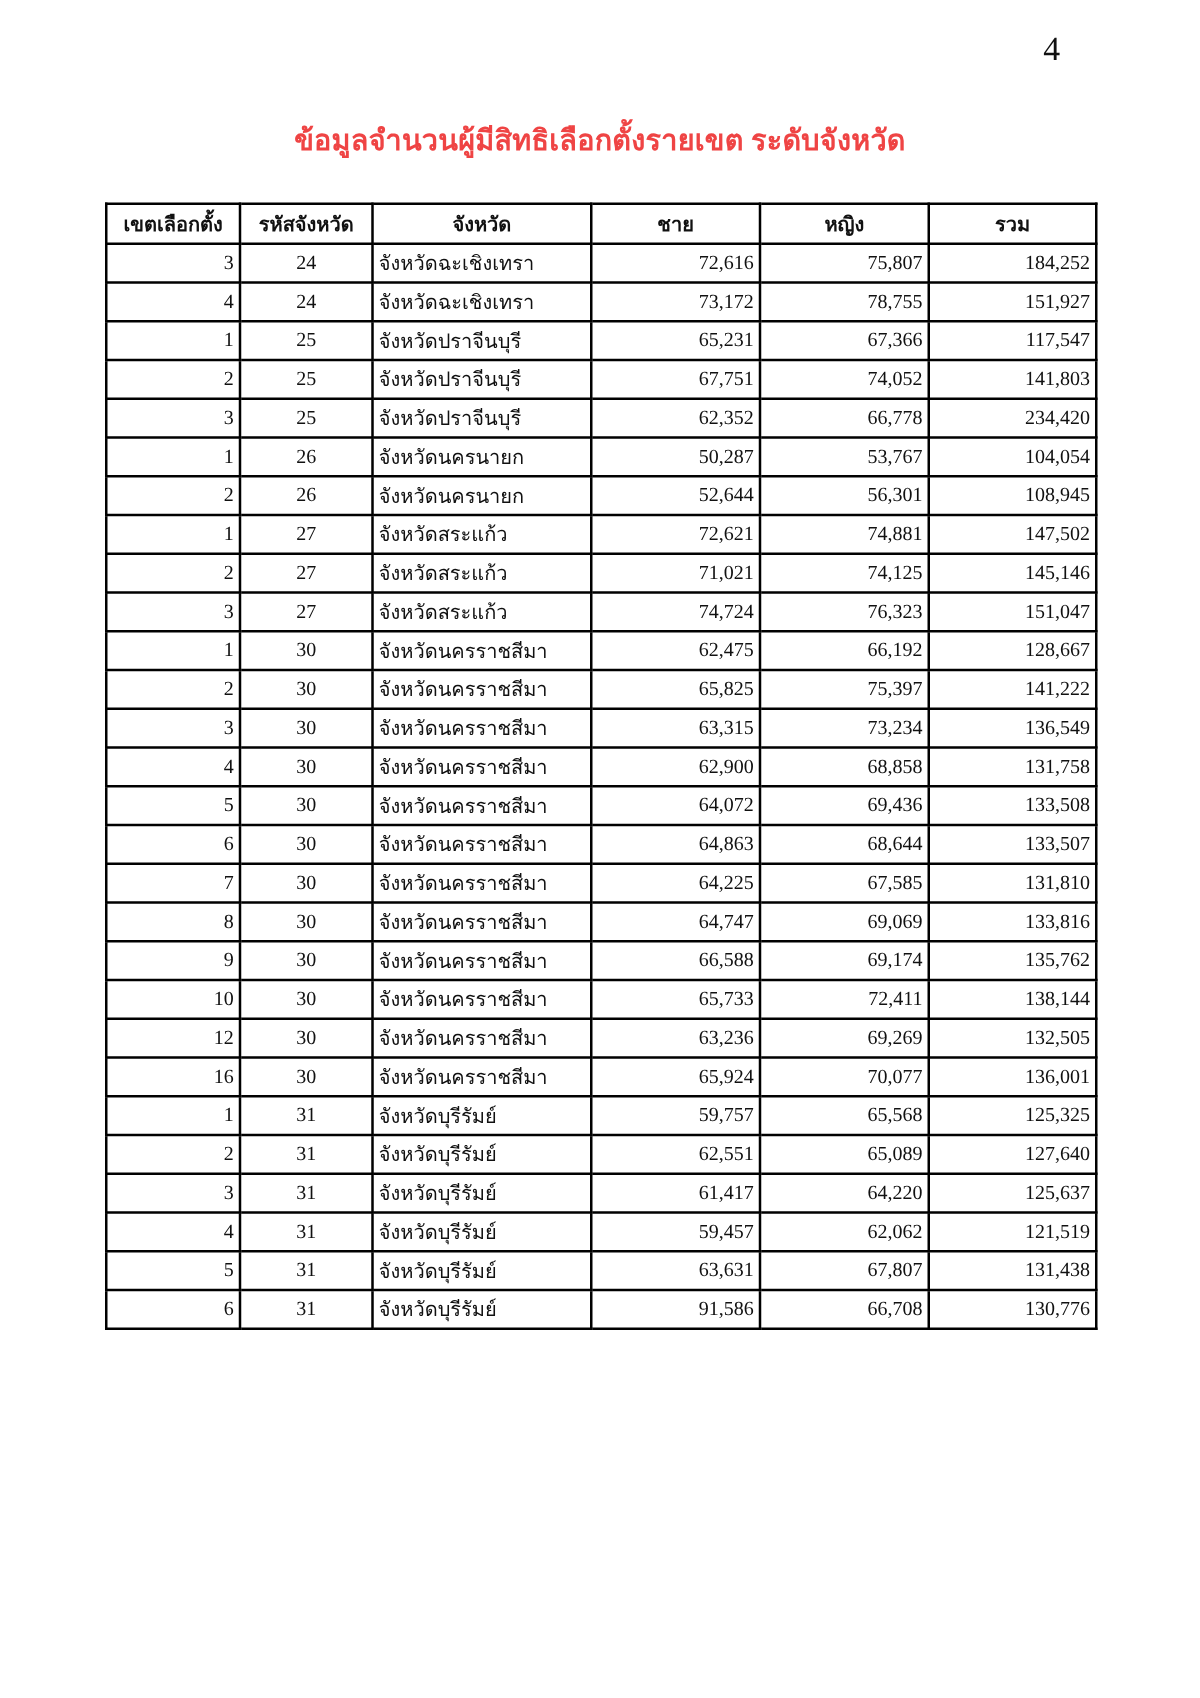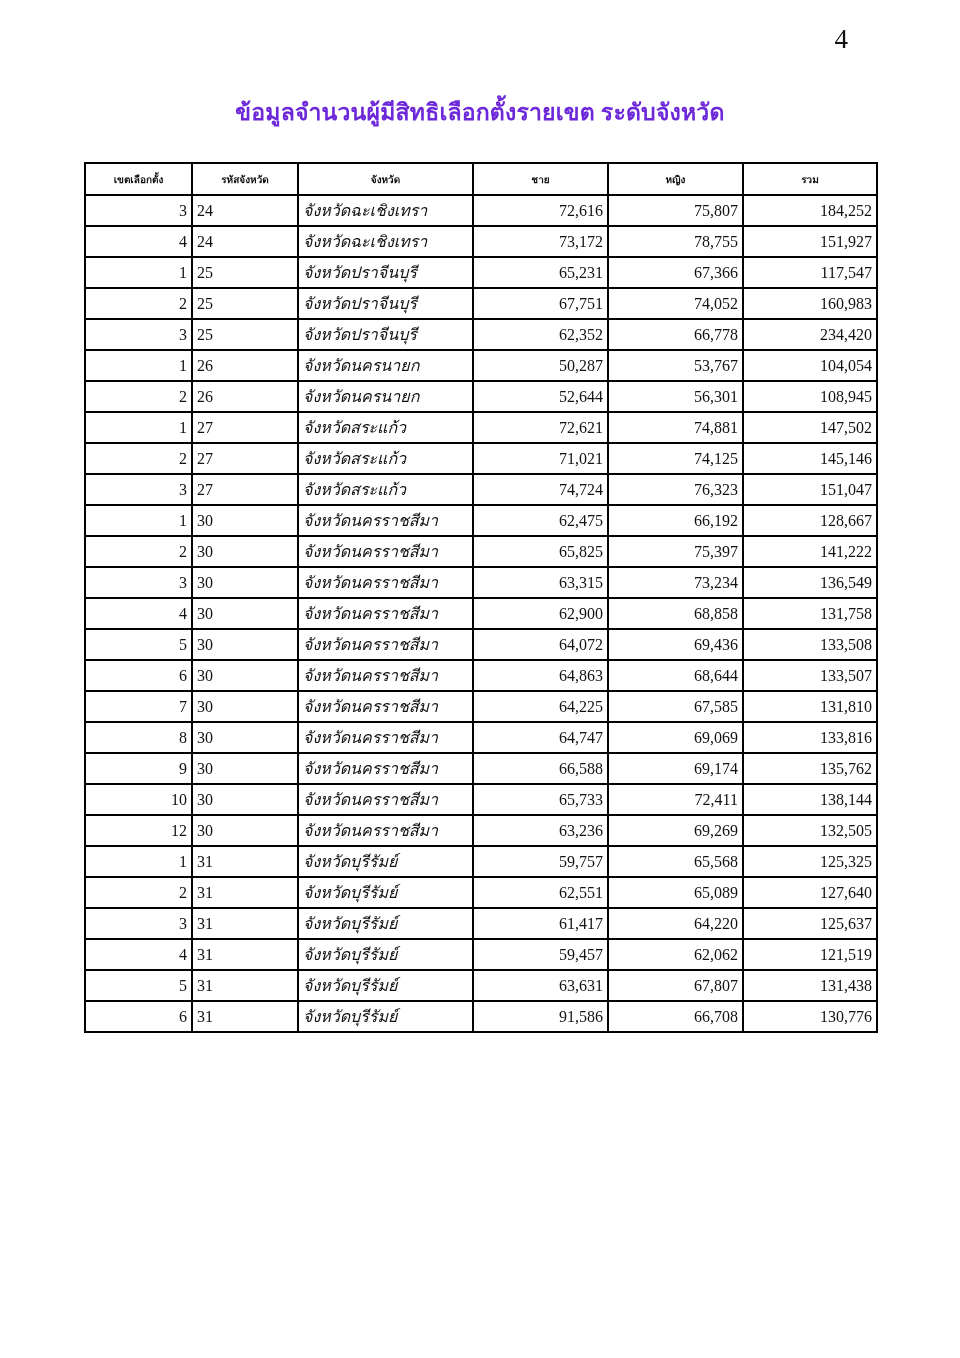--- a/index.html
+++ b/index.html
@@ -27,60 +27,60 @@
   }
   .doc-title {
     position: absolute;
     top: 94px;
     left: 0;
     width: 100%;
     text-align: center;
     font-size: 23px;
     font-weight: bold;
     letter-spacing: 0.2px;
-    color: #6d28d9;
+    color: #ef4444;
   }
   table.voter-table {
     position: absolute;
     top: 162px;
     left: 84px;
     width: 792px;
     border-collapse: collapse;
     table-layout: fixed;
     font-size: 16px;
   }
   table.voter-table th,
   table.voter-table td {
     border: 2px solid #000000;
     padding: 0 4px;
     overflow: hidden;
     white-space: nowrap;
   }
   table.voter-table th {
     height: 30px;
-    font-size: 10px;
+    font-size: 16px;
     font-weight: bold;
     text-align: center;
     vertical-align: middle;
   }
   table.voter-table td {
     height: 29px;
     vertical-align: middle;
   }
   
   col.c0 { width: 107px; }
   col.c1 { width: 106px; }
   col.c2 { width: 175px; }
   col.c3 { width: 135px; }
   col.c4 { width: 135px; }
   col.c5 { width: 134px; }
 
   td.col-0 { text-align: right; padding-right: 8px; }
-  td.col-1 { text-align: left; padding-right: 2px; }
-  td.col-2 { text-align: left;  padding-left: 4px; font-style: italic; }
+  td.col-1 { text-align: center; padding-right: 2px; }
+  td.col-2 { text-align: left;  padding-left: 4px; }
   td.col-3, td.col-4, td.col-5 { text-align: right; padding-right: 12px; }
 </style>
 </head>
 <body>
 
 <div class="page">
 
   <div class="page-number">4</div>
 
   <div class="doc-title">ข้อมูลจำนวนผู้มีสิทธิเลือกตั้งรายเขต ระดับจังหวัด</div>
@@ -128,21 +128,21 @@
           <td class="col-3">65,231</td>
           <td class="col-4">67,366</td>
           <td class="col-5">117,547</td>
         </tr>
         <tr>
           <td class="col-0">2</td>
           <td class="col-1">25</td>
           <td class="col-2">จังหวัดปราจีนบุรี</td>
           <td class="col-3">67,751</td>
           <td class="col-4">74,052</td>
-          <td class="col-5">160,983</td>
+          <td class="col-5">141,803</td>
         </tr>
         <tr>
           <td class="col-0">3</td>
           <td class="col-1">25</td>
           <td class="col-2">จังหวัดปราจีนบุรี</td>
           <td class="col-3">62,352</td>
           <td class="col-4">66,778</td>
           <td class="col-5">234,420</td>
         </tr>
         <tr>
@@ -267,20 +267,28 @@
         </tr>
         <tr>
           <td class="col-0">12</td>
           <td class="col-1">30</td>
           <td class="col-2">จังหวัดนครราชสีมา</td>
           <td class="col-3">63,236</td>
           <td class="col-4">69,269</td>
           <td class="col-5">132,505</td>
         </tr>
         <tr>
+          <td class="col-0">16</td>
+          <td class="col-1">30</td>
+          <td class="col-2">จังหวัดนครราชสีมา</td>
+          <td class="col-3">65,924</td>
+          <td class="col-4">70,077</td>
+          <td class="col-5">136,001</td>
+        </tr>
+        <tr>
           <td class="col-0">1</td>
           <td class="col-1">31</td>
           <td class="col-2">จังหวัดบุรีรัมย์</td>
           <td class="col-3">59,757</td>
           <td class="col-4">65,568</td>
           <td class="col-5">125,325</td>
         </tr>
         <tr>
           <td class="col-0">2</td>
           <td class="col-1">31</td>

